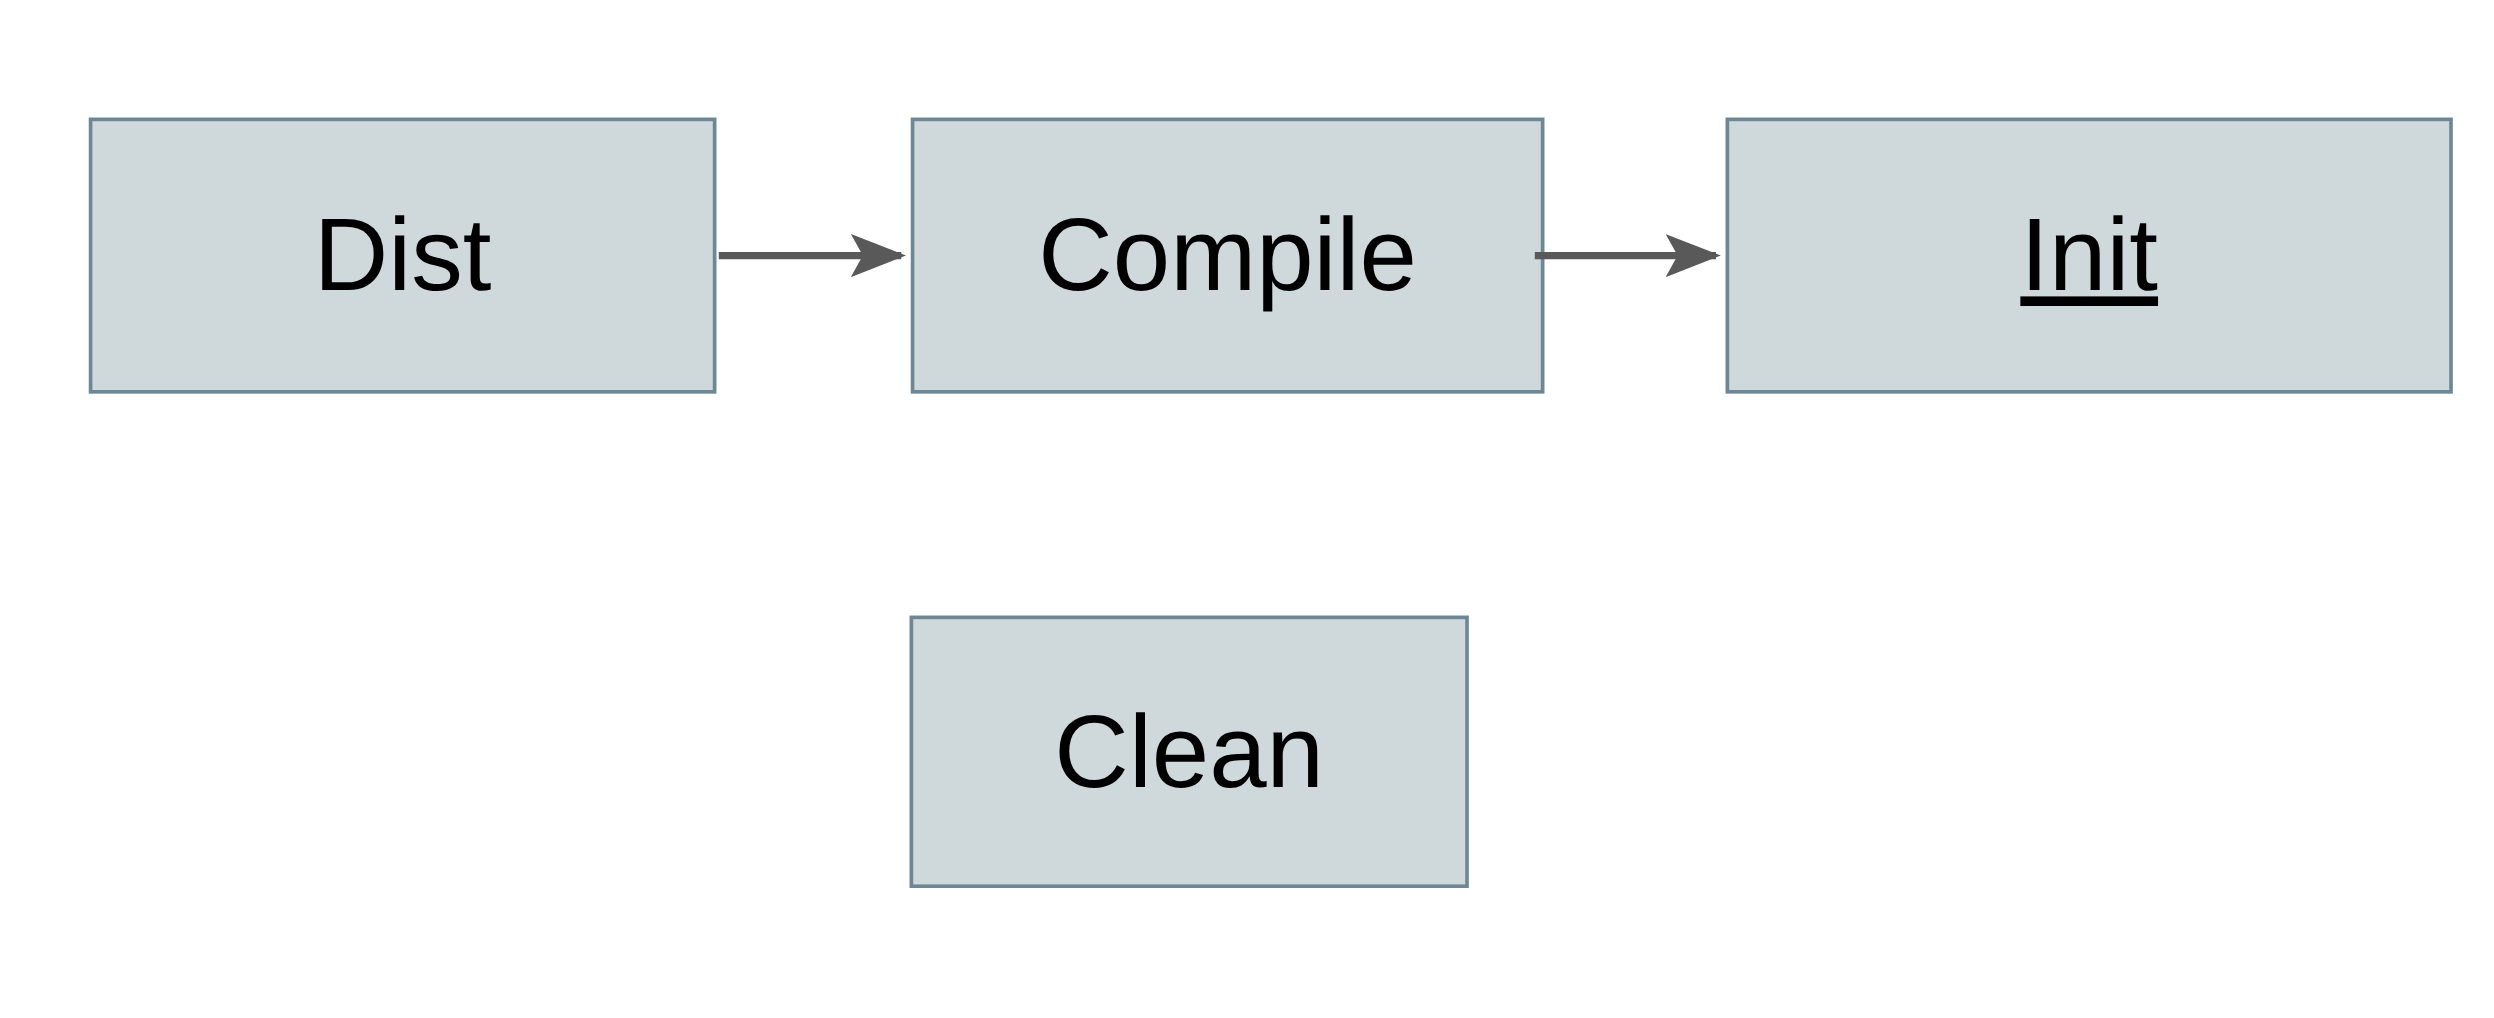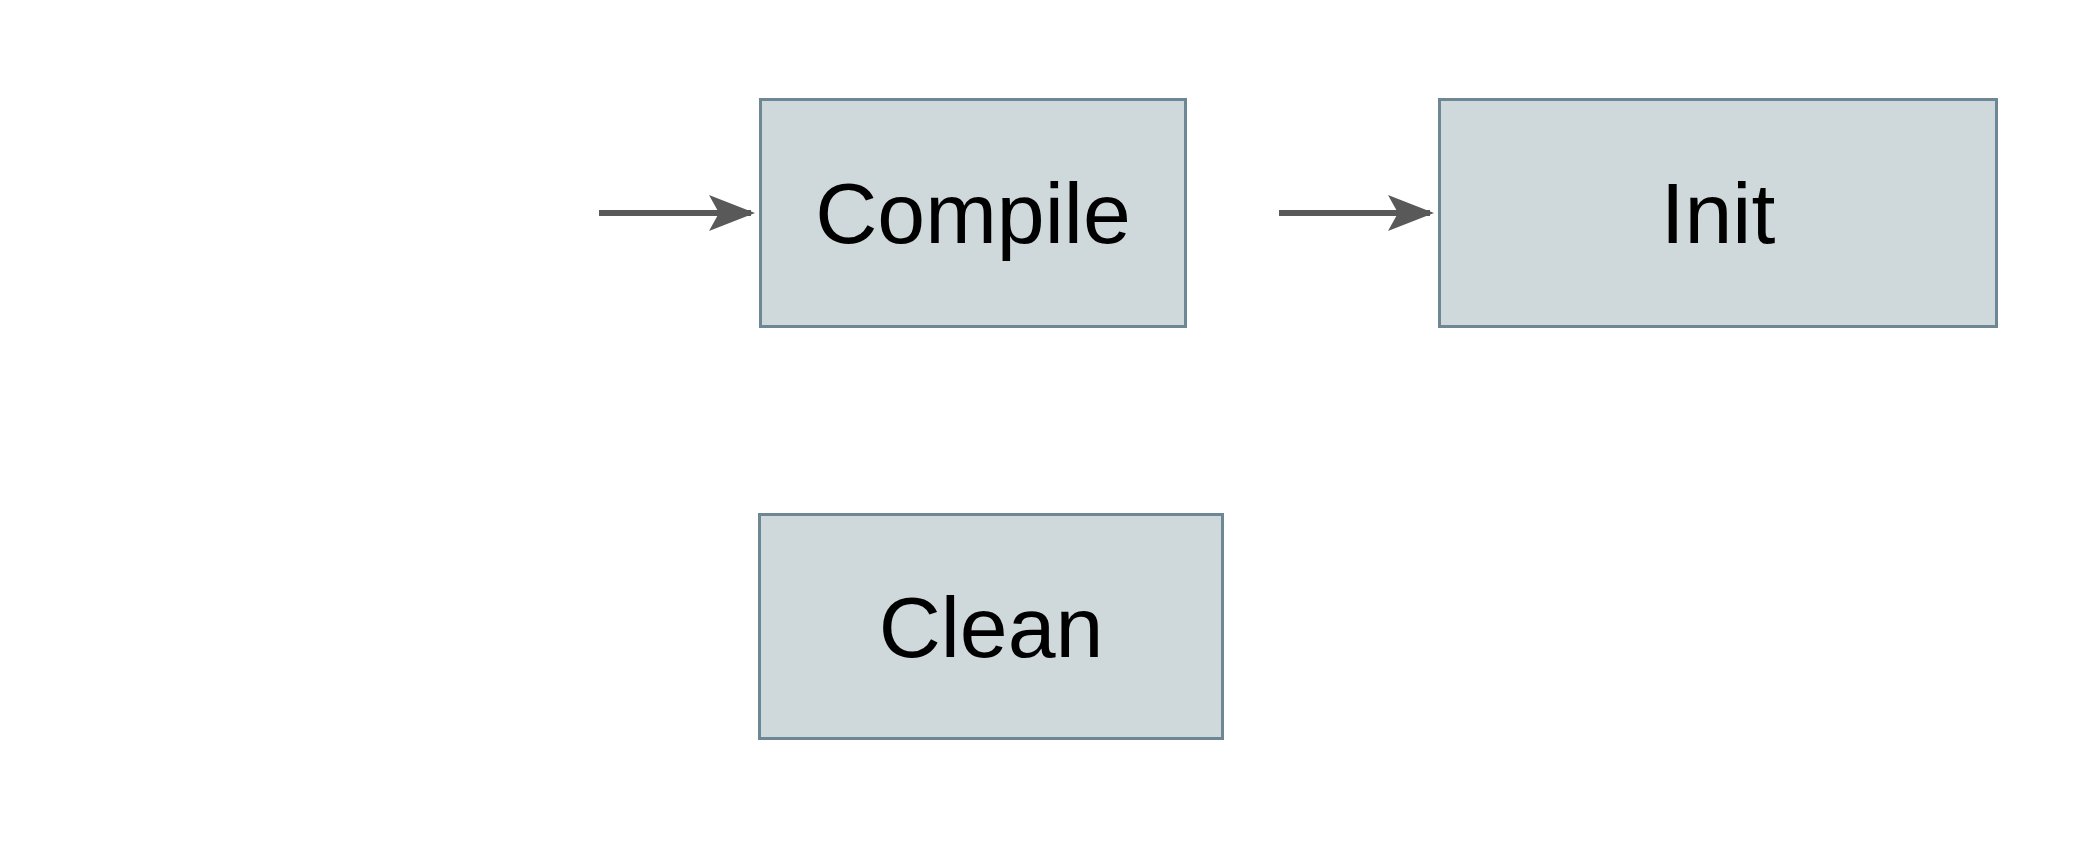--- a/index.html
+++ b/index.html
@@ -25,37 +25,40 @@
     justify-content: center;
   }
   .node .label {
     color: #000000;
     font-size: 86px;
     line-height: 1;
     white-space: nowrap;
     letter-spacing: 0px;
   }
   .node-dist    { left: 74px;   top: 98px;  width: 523px; height: 230px; }
-  .node-compile { left: 759px;  top: 98px;  width: 428px; height: 230px; }
-  .node-init    { left: 1438px; top: 98px;  width: 560px; height: 230px; }
+  .node-compile { left: 759px;  top: 98px;  width: 528px; height: 230px; }
+  .node-init    { left: 1438px; top: 98px;  width: 606px; height: 230px; text-decoration: underline; }
   .node-clean   { left: 758px;  top: 513px; width: 466px; height: 227px; }
   .edges-layer {
     position: absolute;
     left: 0;
     top: 0;
     width: 2078px;
     height: 848px;
     pointer-events: none;
   }
 </style>
 </head>
 <body>
 
 <div class="canvas">
 
+  <div class="node node-dist">
+    <span class="label">Dist</span>
+  </div>
 
   <div class="node node-compile">
     <span class="label">Compile</span>
   </div>
 
   <div class="node node-init">
     <span class="label">Init</span>
   </div>
 
   <div class="node node-clean">

